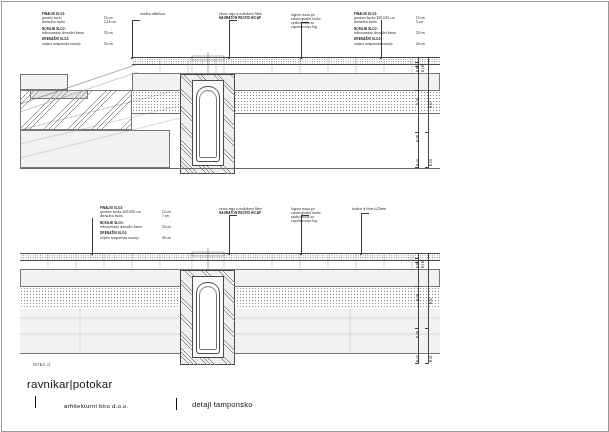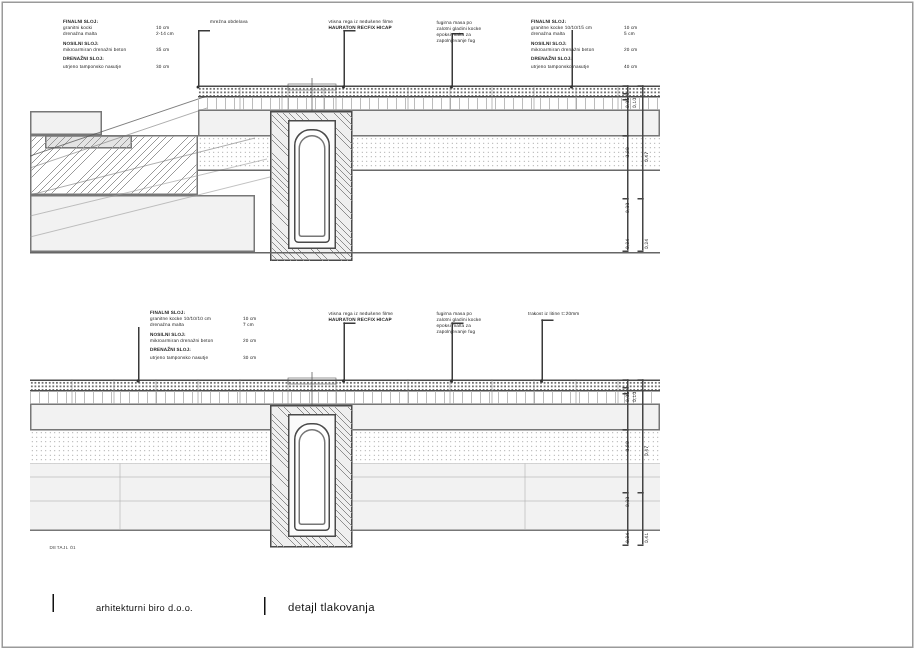--- a/index.html
+++ b/index.html
@@ -332,18 +332,21 @@
     <div class="dimtxt" style="left:421px;top:268px;">0,10</div>
     <div class="dimtxt" style="left:416px;top:301px;">0,20</div>
     <div class="dimtxt" style="left:416px;top:338px;">0,30</div>
     <div class="dimtxt" style="left:416px;top:362px;">0,24</div>
     <div class="dimtxt" style="left:429px;top:304px;">0,47</div>
     <div class="dimtxt" style="left:429px;top:362px;">0,41</div>
   </div>
 
   <div id="detailid">DETAJL 01</div>
 
+  <div id="titleblock">
+    <div id="brand">ravnikar|potokar</div>
+  </div>
   <div id="brandbar"></div>
   <div id="subtitle">arhitekturni biro d.o.o.</div>
   <div id="divider"></div>
-  <div id="sheettitle">detajl tlakovanja</div>
+  <div id="sheettitle">detajl tamponsko</div>
 
 </div>
 
 </body></html>

